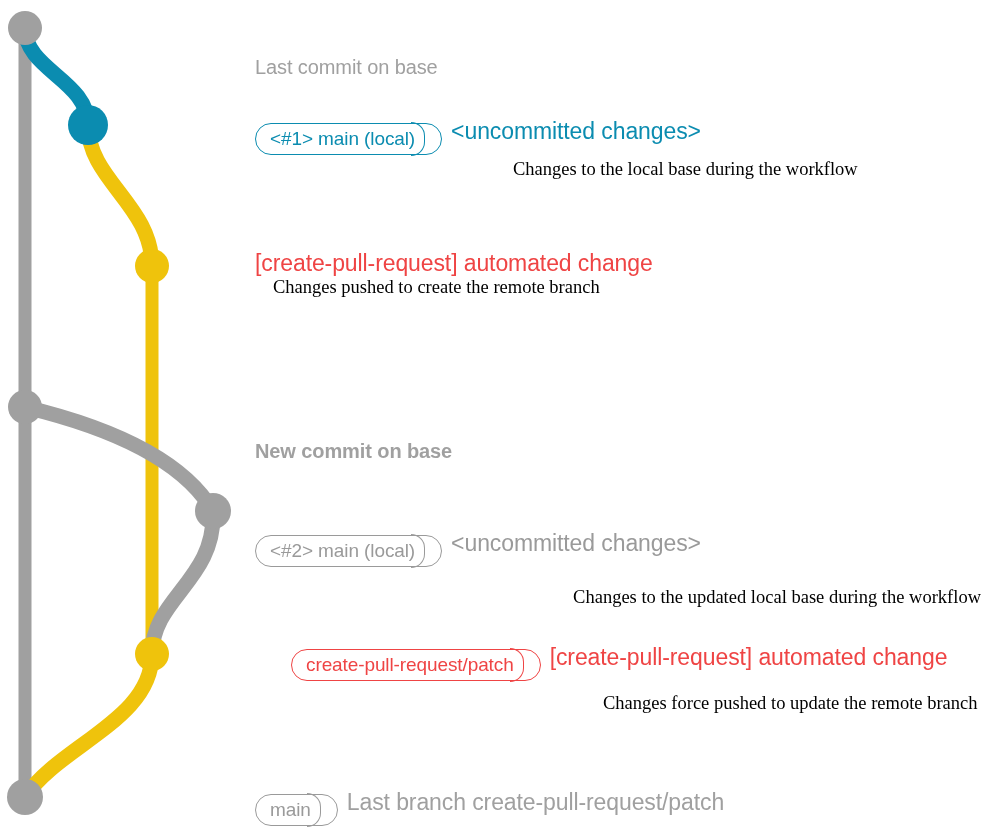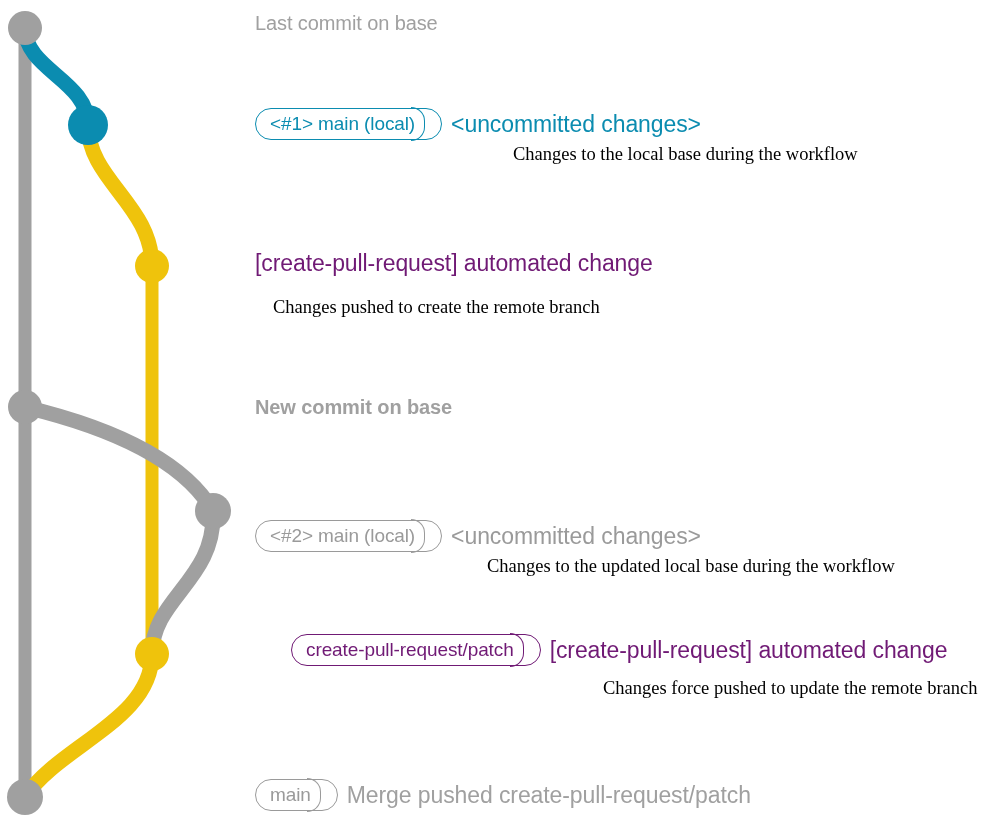--- a/index.html
+++ b/index.html
@@ -44,49 +44,51 @@
     align-items: center;
     justify-content: center;
     box-sizing: border-box;
     height: 32px;
     padding: 0 26px 0 14px;
     border: 1.6px solid currentColor;
     border-radius: 17px;
     font-size: 19px;
     letter-spacing: -0.1px;
     background: #fff;
+    margin-top: 15px;
   }
   .badge::after {
     content: "";
     position: absolute;
     right: 16px;
     top: -1.6px;
     bottom: -1.6px;
     width: 13px;
     border: 1.6px solid currentColor;
     border-left: none;
     border-radius: 0 17px 17px 0;
     pointer-events: none;
   }
   .headline {
     font-size: 23px;
     letter-spacing: -0.1px;
   }
   .plain-headline {
     font-size: 20px;
     letter-spacing: -0.1px;
+    margin-top: 44px;
   }
   .subtext {
     font-family: "Liberation Serif", serif;
     font-size: 18.5px;
     color: #000000;
     white-space: nowrap;
   }
   .c-teal  { color: #0b8cb0; }
-  .c-gold  { color: #701a75; }
+  .c-gold  { color: #ef4444; }
   .c-gray  { color: #a0a0a0; }
   .c-gray-d{ color: #9a9a9a; }
 </style>
 </head>
 <body>
 
 <div id="stage">
 
   <svg id="graph" viewBox="0 0 981 827" width="981" height="827" aria-hidden="true">
 
@@ -126,45 +128,45 @@
       <span class="badge c-teal">&lt;#1&gt; main (local)</span>
       <span class="headline c-teal">&lt;uncommitted changes&gt;</span>
     </div>
     <div class="subtext" style="padding-left:487px; margin-top:4px;margin-left:26px;">Changes to the local base during the workflow</div>
   </div>
 
   <div class="row" style="top:250px;">
     <div class="row-main" style="padding-left:255px;">
       <span class="headline c-gold">[create-pull-request] automated change</span>
     </div>
-    <div class="subtext" style="padding-left:273px; margin-top:20px;">Changes pushed to create the remote branch</div>
+    <div class="subtext" style="padding-left:273px; margin-top:0;">Changes pushed to create the remote branch</div>
   </div>
 
   <div class="row" style="top:396px;font-weight:bold;">
     <div class="row-main" style="padding-left:255px;">
       <span class="plain-headline c-gray">New commit on base</span>
     </div>
   </div>
 
   <div class="row" style="top:520px;">
     <div class="row-main" style="padding-left:255px;">
       <span class="badge c-gray-d">&lt;#2&gt; main (local)</span>
       <span class="headline c-gray-d">&lt;uncommitted changes&gt;</span>
     </div>
-    <div class="subtext" style="padding-left:487px; margin-top:4px;">Changes to the updated local base during the workflow</div>
+    <div class="subtext" style="padding-left:487px; margin-top:20px;text-align:right;">Changes to the updated local base during the workflow</div>
   </div>
 
   <div class="row" style="top:634px;padding-left:36px;">
     <div class="row-main" style="padding-left:255px;">
       <span class="badge c-gold">create-pull-request/patch</span>
       <span class="headline c-gold">[create-pull-request] automated change</span>
     </div>
     <div class="subtext" style="padding-left:567px; margin-top:12px;">Changes force pushed to update the remote branch</div>
   </div>
 
   <div class="row" style="top:779px;">
     <div class="row-main" style="padding-left:255px;">
       <span class="badge c-gray-d">main</span>
-      <span class="headline c-gray">Merge pushed create-pull-request/patch</span>
+      <span class="headline c-gray">Last branch create-pull-request/patch</span>
     </div>
   </div>
 
 </div>
 
 </body></html>

